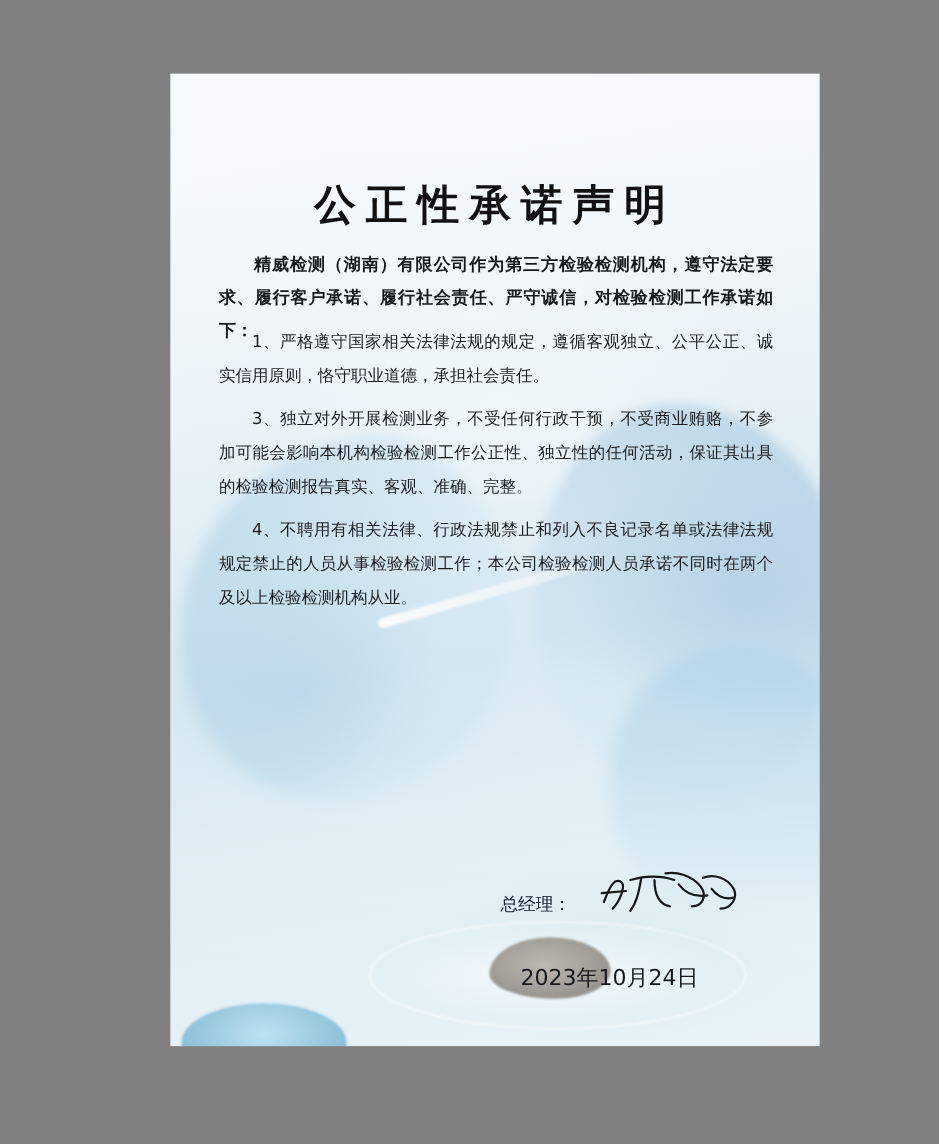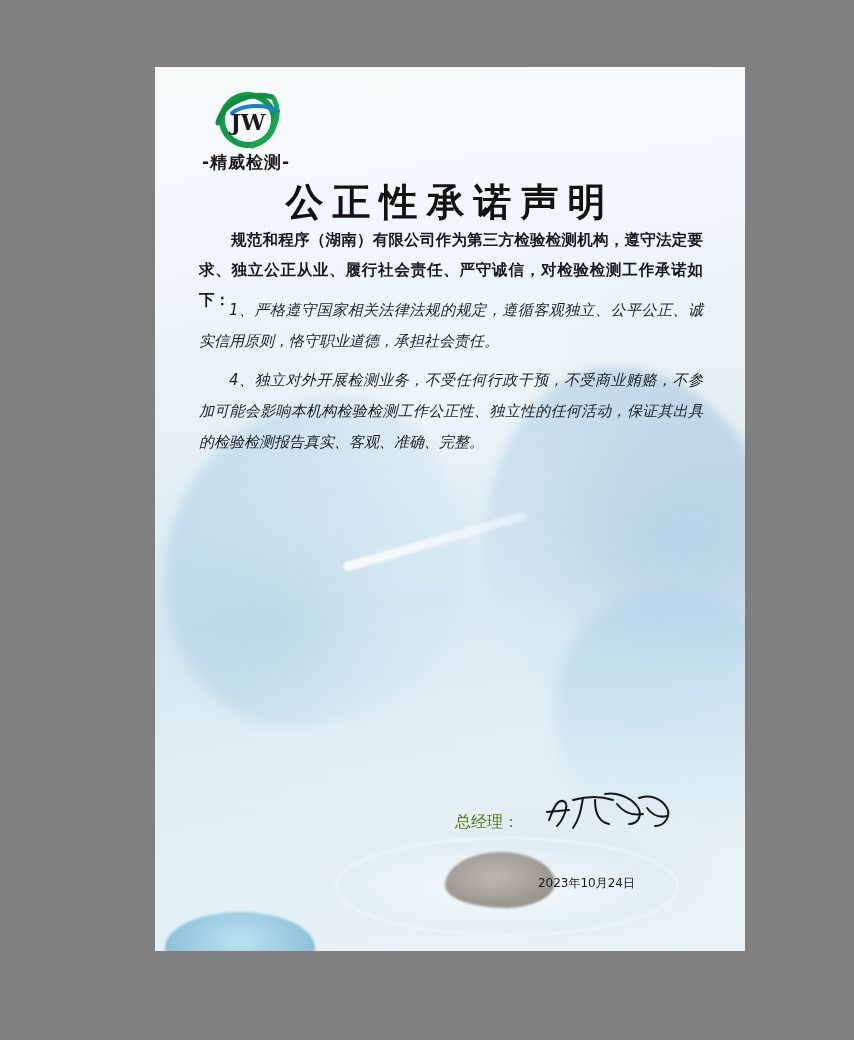--- a/index.html
+++ b/index.html
@@ -135,21 +135,20 @@
     position: absolute;
     left: 0;
     right: 0;
     top: 94px;
     text-align: center;
     font-size: 38px;
     font-weight: bold;
     letter-spacing: 9px;
     color: #111;
     font-family: "DejaVu Serif", serif;
-    margin-top: 16px;
   }
 
   .lede {
     position: absolute;
     left: 44px;
     right: 42px;
     top: 158px;
     font-size: 15.5px;
     font-weight: bold;
     line-height: 30px;
@@ -157,21 +156,20 @@
     text-align: justify;
     color: #16191c;
     font-family: "DejaVu Sans", sans-serif;
   }
 
   .clauses {
     position: absolute;
     left: 44px;
     right: 42px;
     top: 228px;
-    font-style: italic;
   }
   .clause {
     font-size: 15px;
     line-height: 31px;
     text-indent: 30px;
     text-align: justify;
     color: #1b1f23;
     margin-bottom: 8px;
     font-family: "DejaVu Sans", sans-serif;
   }
@@ -181,38 +179,38 @@
     left: 300px;
     top: 735px;
     width: 250px;
     height: 50px;
   }
   .sign-label {
     position: absolute;
     left: 0;
     top: 10px;
     font-size: 16px;
-    color: #4d7c0f;
+    color: #0f172a;
     font-family: "DejaVu Sans", sans-serif;
   }
   .sign-mark {
     position: absolute;
     left: 88px;
     top: -16px;
     width: 130px;
     height: 54px;
   }
   .doc-date {
     position: absolute;
     left: 0;
     right: 50px;
     top: 808px;
     text-align: right;
     padding-right: 60px;
-    font-size: 12px;
+    font-size: 20px;
     color: #16191c;
     font-family: "DejaVu Sans", sans-serif;
   }
 </style>
 </head>
 <body>
 
 <div id="page">
   <div class="bg">
     <div class="bg-glove-a"></div>
@@ -220,40 +218,29 @@
     <div class="bg-arm"></div>
     <div class="bg-pipette"></div>
     <div class="bg-dish"></div>
     <div class="bg-sample"></div>
     <div class="bg-cap"></div>
     <div class="bg-haze"></div>
   </div>
 
   <div class="content">
 
-    <div class="logo">
-      <div class="logo-mark">
-        <svg width="76" height="62" viewBox="0 0 76 62">
-          <ellipse cx="36" cy="31" rx="26" ry="25" fill="none" stroke="#119b4a" stroke-width="6"></ellipse>
-          <path d="M60 8 C40 2, 10 14, 6 34" fill="none" stroke="#0f8d44" stroke-width="5" stroke-linecap="round"></path>
-          <path d="M62 10 C70 26, 62 50, 40 57" fill="none" stroke="#17a84f" stroke-width="5" stroke-linecap="round"></path>
-          <path d="M20 24 C30 16, 52 14, 66 22" fill="none" stroke="#1f7fc4" stroke-width="4" stroke-linecap="round"></path>
-          <text x="36" y="41" font-family="DejaVu Serif, serif" font-size="22" font-weight="bold" fill="#1a1a1a" text-anchor="middle">JW</text>
-        </svg>
-      </div>
-      <div class="logo-name">-精威检测-</div>
-    </div>
 
     <div class="doc-title">公正性承诺声明</div>
 
-    <div class="lede">规范和程序（湖南）有限公司作为第三方检验检测机构，遵守法定要求、独立公正从业、履行社会责任、严守诚信，对检验检测工作承诺如下：</div>
+    <div class="lede">精威检测（湖南）有限公司作为第三方检验检测机构，遵守法定要求、履行客户承诺、履行社会责任、严守诚信，对检验检测工作承诺如下：</div>
 
     <div class="clauses">
       <div class="clause">1、严格遵守国家相关法律法规的规定，遵循客观独立、公平公正、诚实信用原则，恪守职业道德，承担社会责任。</div>
-      <div class="clause">4、独立对外开展检测业务，不受任何行政干预，不受商业贿赂，不参加可能会影响本机构检验检测工作公正性、独立性的任何活动，保证其出具的检验检测报告真实、客观、准确、完整。</div>
+      <div class="clause">3、独立对外开展检测业务，不受任何行政干预，不受商业贿赂，不参加可能会影响本机构检验检测工作公正性、独立性的任何活动，保证其出具的检验检测报告真实、客观、准确、完整。</div>
+      <div class="clause">4、不聘用有相关法律、行政法规禁止和列入不良记录名单或法律法规规定禁止的人员从事检验检测工作；本公司检验检测人员承诺不同时在两个及以上检验检测机构从业。</div>
     </div>
 
     <div class="sign-row">
       <div class="sign-label">总经理：</div>
       <div class="sign-mark">
         <svg width="130" height="54" viewBox="0 0 130 54">
           <g fill="none" stroke="#15181b" stroke-width="2" stroke-linecap="round">
             <path d="M6 34 C12 18, 16 12, 22 16 C26 20, 20 34, 14 40"></path>
             <path d="M4 26 L26 24"></path>
             <path d="M30 14 C44 10, 58 10, 70 14"></path>

